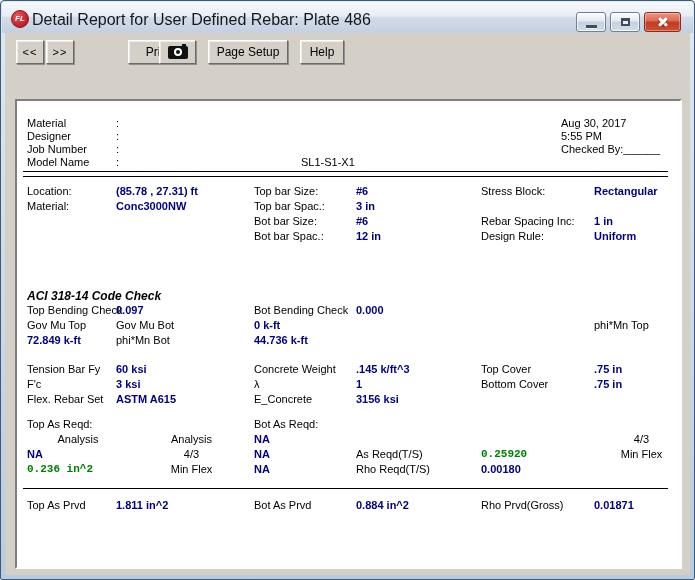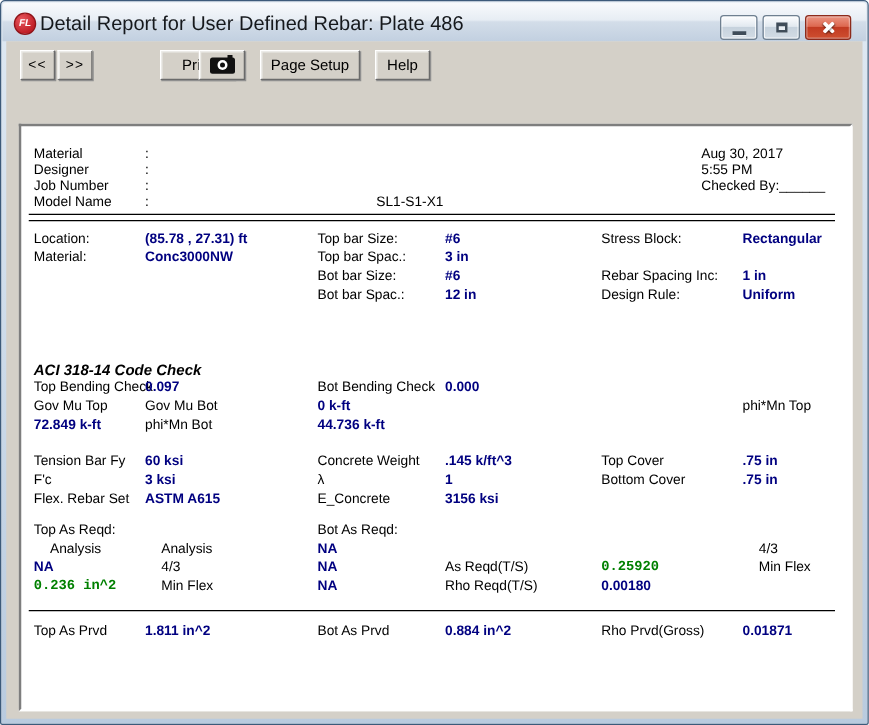--- a/index.html
+++ b/index.html
@@ -68,21 +68,21 @@
   .sec span{white-space:nowrap;overflow:visible;}
   .sec-info{top:84px;}
   .sec-code{top:203px;}
   .sec-mat{top:262px;}
   .sec-asreq{top:317px;}
   .sec-prvd{top:398px;}
   .code-heading{position:absolute;left:10px;top:188px;font-size:12px;font-weight:bold;
     font-style:italic;white-space:nowrap;}
   .single-line{position:absolute;left:6px;right:12px;top:387px;border-top:1px solid #000;height:0;}
   .lbl{color:#000;}
-  .lbl.ind{padding-left:13px;}
+  .lbl.ind{padding-left:13px;text-align:center;}
   .val{color:#000080;font-weight:bold;}
   .grn{color:#008000;font-weight:bold;font-family:Liberation Mono, monospace;}
 </style>
 </head>
 <body>
 
 <div class="window">
 
   <div class="titlebar">
     <div class="app-icon">FL</div>

